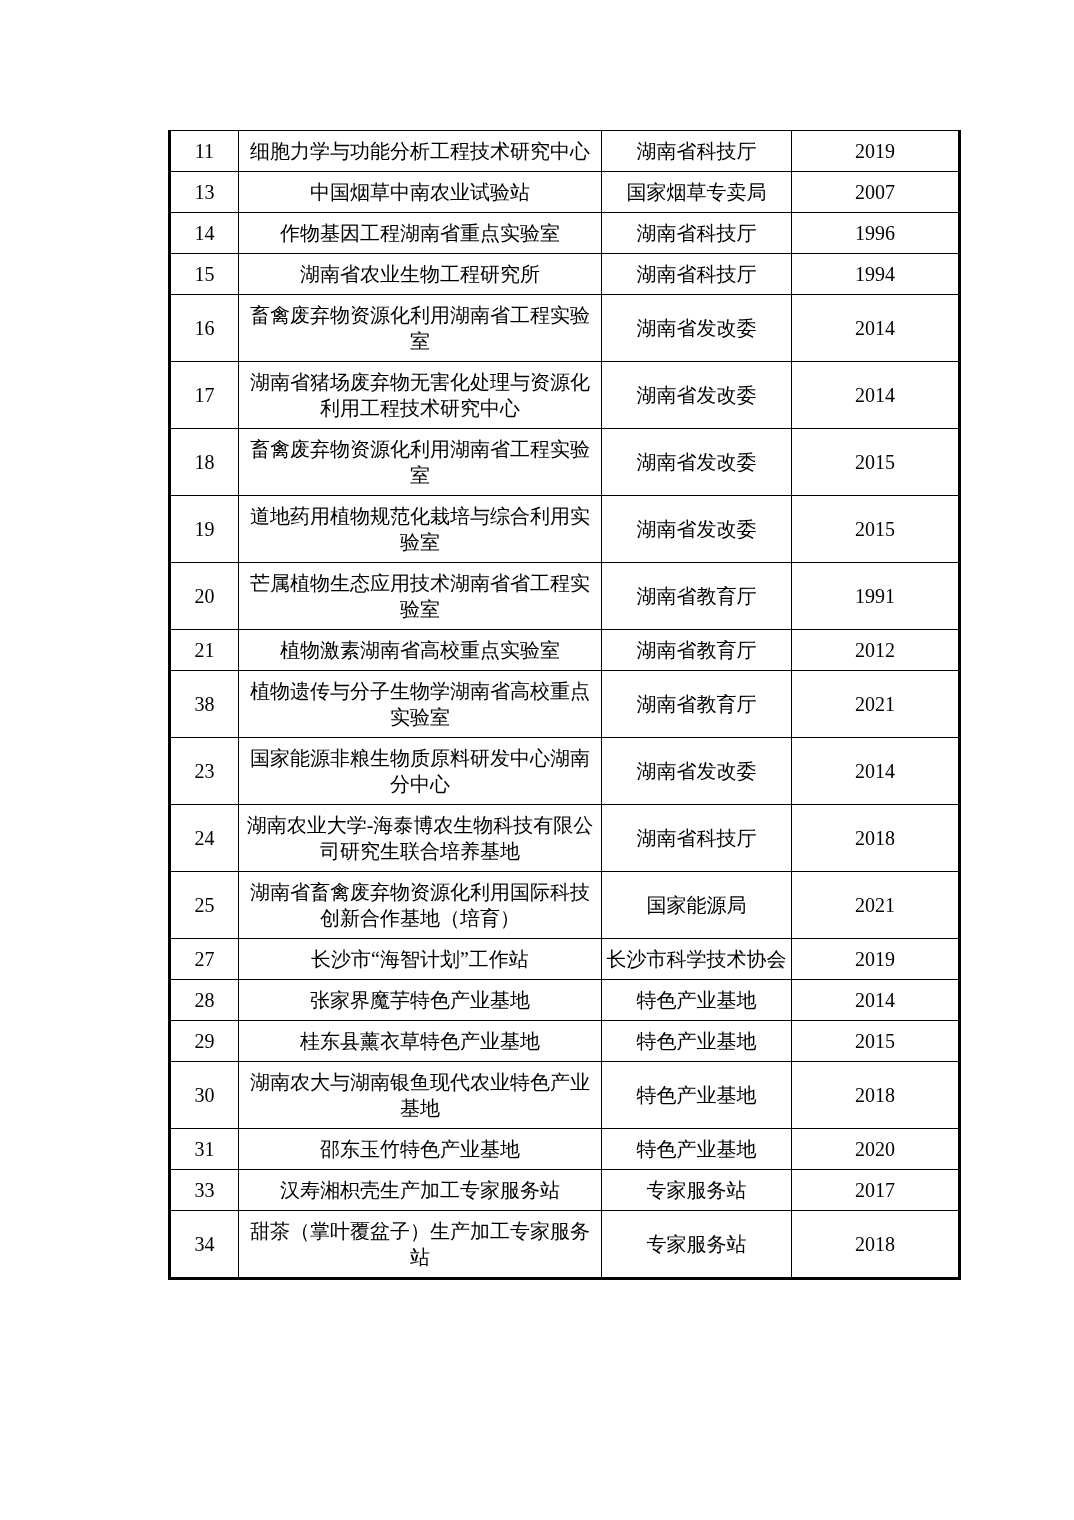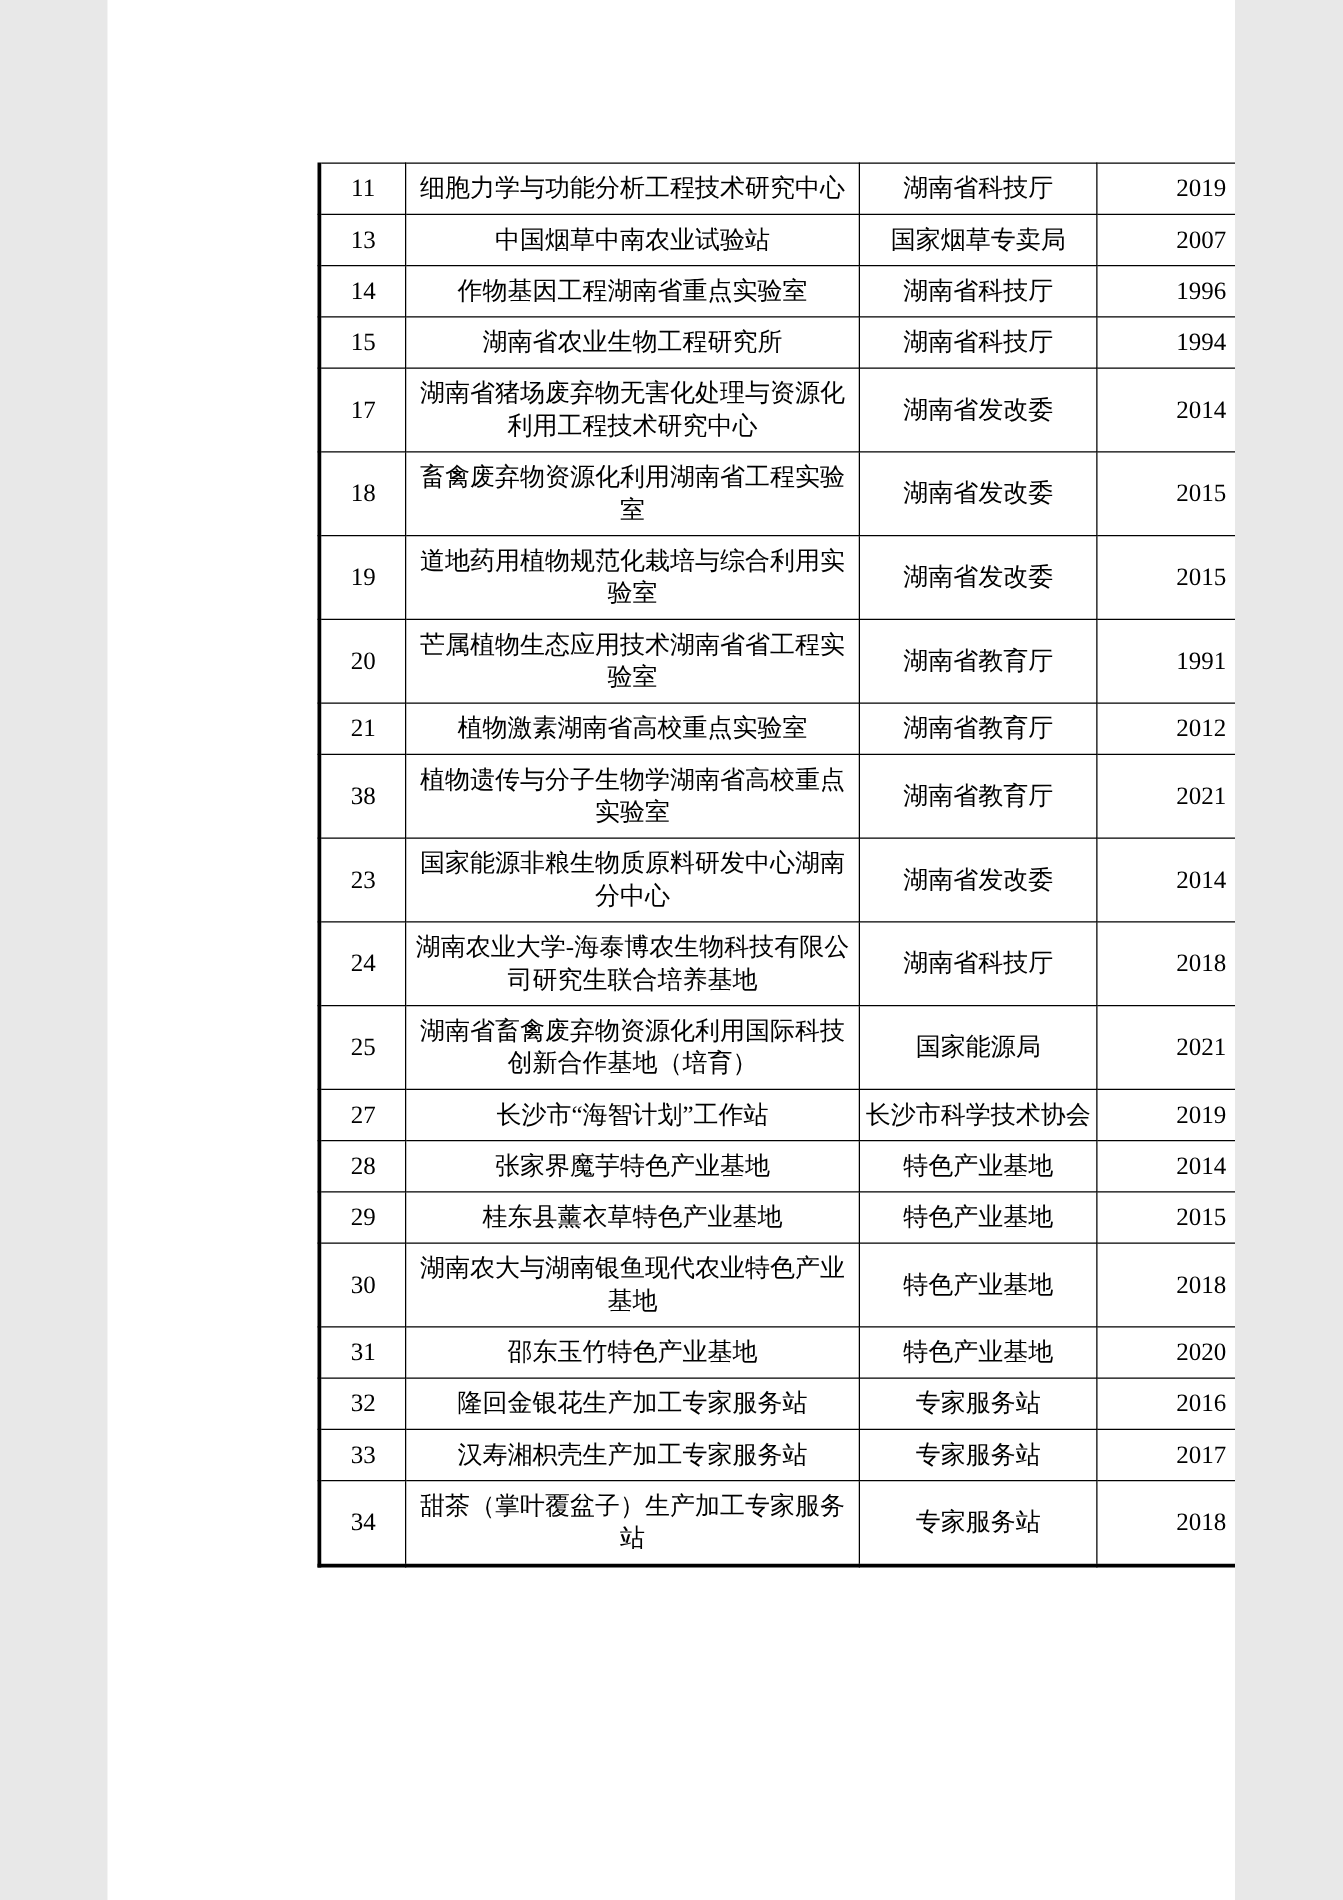--- a/index.html
+++ b/index.html
@@ -2,21 +2,21 @@
 <html><head>
 <meta charset="utf-8">
 <style>
   html, body {
     margin: 0;
     padding: 0;
     background: #e8e8e8;
   }
   .page {
     position: relative;
-    width: 902px;
+    width: 1074px;
     height: 1520px;
     background: #ffffff;
     font-family: "Liberation Serif", serif;
     color: #000000;
     margin: 0 auto;
     overflow: hidden;
   }
   table.platforms {
     position: absolute;
     left: 168px;
@@ -69,20 +69,26 @@
     <td class="c-no">14</td>
     <td class="c-name">作物基因工程湖南省重点实验室</td>
     <td class="c-auth">湖南省科技厅</td>
     <td class="c-year">1996</td>
   </tr>
         <tr>
     <td class="c-no">15</td>
     <td class="c-name">湖南省农业生物工程研究所</td>
     <td class="c-auth">湖南省科技厅</td>
     <td class="c-year">1994</td>
+  </tr>
+        <tr>
+    <td class="c-no">16</td>
+    <td class="c-name">畜禽废弃物资源化利用湖南省工程实验室</td>
+    <td class="c-auth">湖南省发改委</td>
+    <td class="c-year">2014</td>
   </tr>
         <tr>
     <td class="c-no">17</td>
     <td class="c-name">湖南省猪场废弃物无害化处理与资源化利用工程技术研究中心</td>
     <td class="c-auth">湖南省发改委</td>
     <td class="c-year">2014</td>
   </tr>
         <tr>
     <td class="c-no">18</td>
     <td class="c-name">畜禽废弃物资源化利用湖南省工程实验室</td>
@@ -155,26 +161,20 @@
     <td class="c-auth">特色产业基地</td>
     <td class="c-year">2018</td>
   </tr>
         <tr>
     <td class="c-no">31</td>
     <td class="c-name">邵东玉竹特色产业基地</td>
     <td class="c-auth">特色产业基地</td>
     <td class="c-year">2020</td>
   </tr>
         <tr>
-    <td class="c-no">32</td>
-    <td class="c-name">隆回金银花生产加工专家服务站</td>
-    <td class="c-auth">专家服务站</td>
-    <td class="c-year">2016</td>
-  </tr>
-        <tr>
     <td class="c-no">33</td>
     <td class="c-name">汉寿湘枳壳生产加工专家服务站</td>
     <td class="c-auth">专家服务站</td>
     <td class="c-year">2017</td>
   </tr>
         <tr>
     <td class="c-no">34</td>
     <td class="c-name">甜茶（掌叶覆盆子）生产加工专家服务站</td>
     <td class="c-auth">专家服务站</td>
     <td class="c-year">2018</td>

